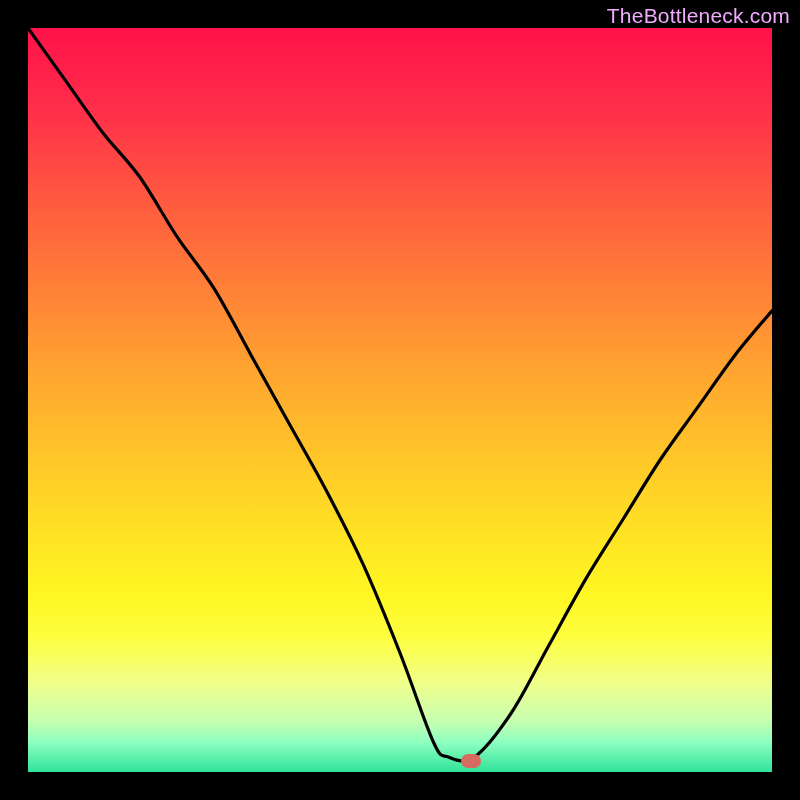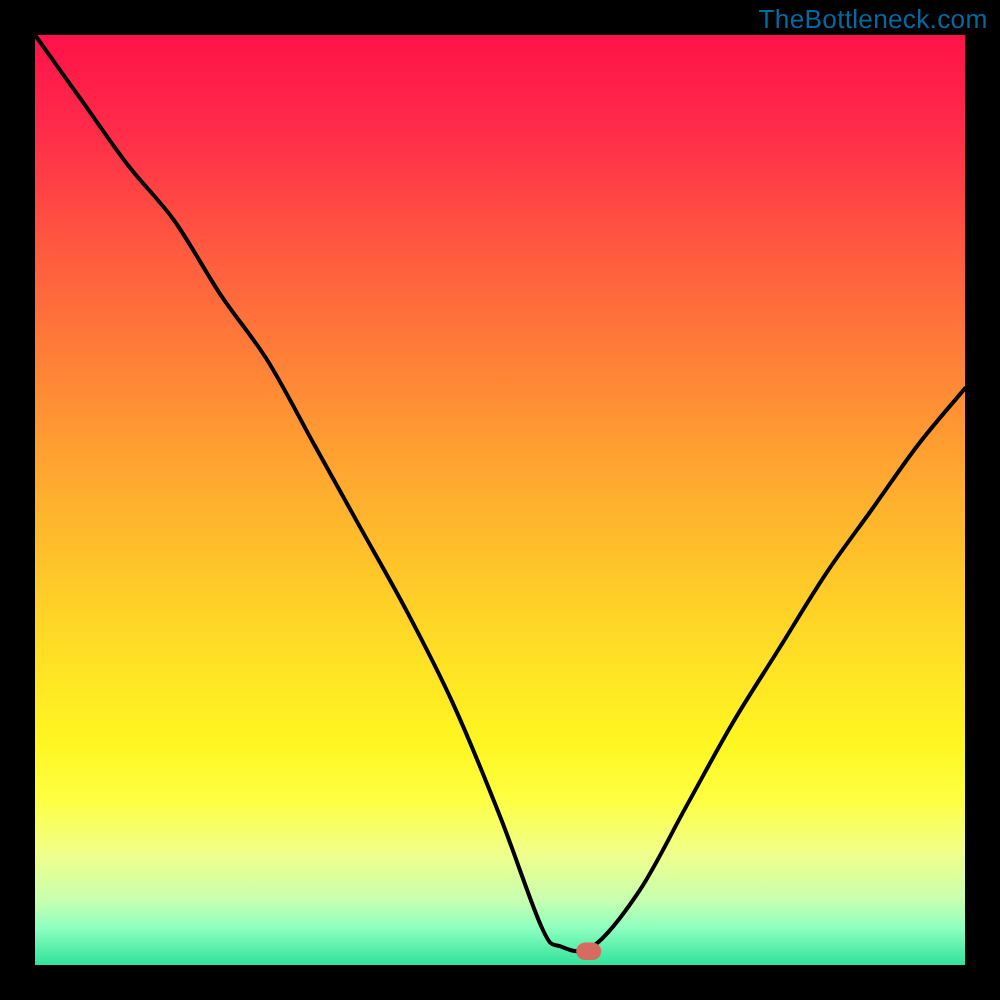--- a/index.html
+++ b/index.html
@@ -54,21 +54,21 @@
     width: 20px;
     height: 14px;
     border-radius: 7px;
     background: #d86b60;
     transform: translate(-50%, -50%);
   }
   .watermark {
     position: absolute;
     top: 4px;
     right: 10px;
-    color: #0369a1;
+    color: #f0abfc;
     font-size: 21px;
     letter-spacing: 0.2px;
   }
 </style>
 </head>
 <body>
 
 <div class="frame">
   <div class="plot">
     <svg class="curve" viewBox="0 0 744 744" preserveAspectRatio="none">

